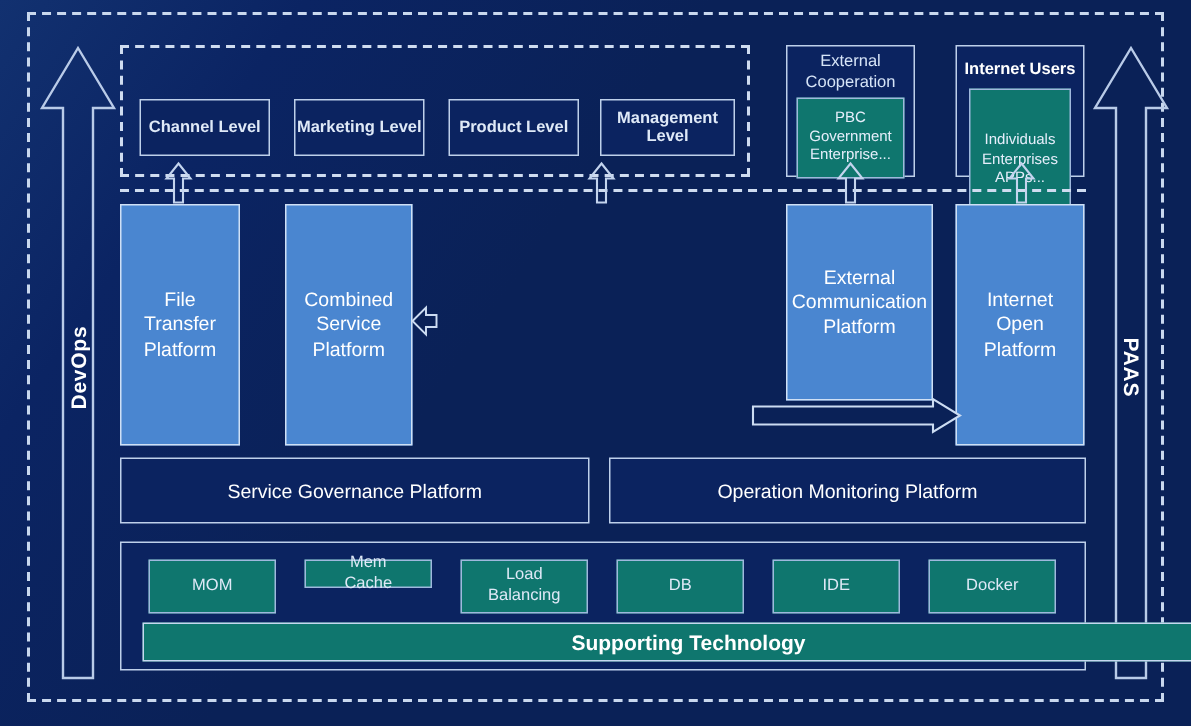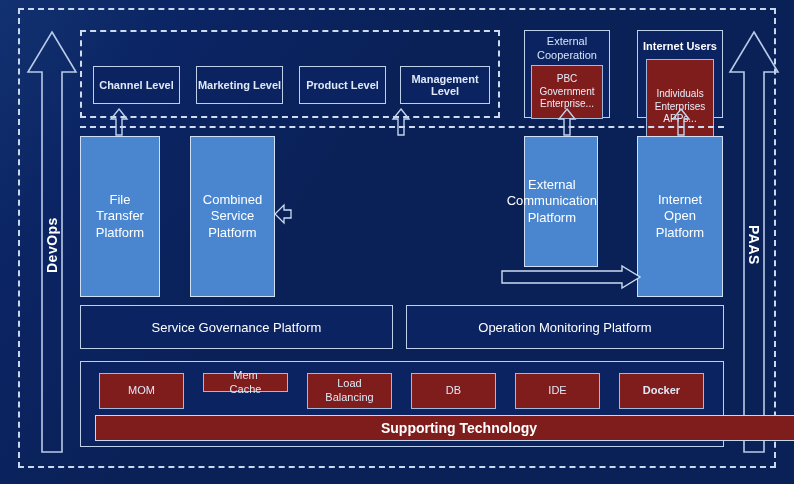--- a/index.html
+++ b/index.html
@@ -14,21 +14,21 @@
   .white{color:#ffffff;}
   .lbl{color:#dfe9f7;}
 
   
   .outer-dash{border:2px dashed #c9d8ee;}
   
   .group-dash{border:2px dashed #cfdcf0;}
 
   
   .darkbox{background:#0b2360;border:1.5px solid #bed0ea;}
-  .darkbox2{background:#7f1d1d;border:1.5px solid #9fb8dd;}
+  .darkbox2{background:#0f766e;border:1.5px solid #9fb8dd;}
   
   .bluebox{background:#4a86d0;border:1.5px solid #cfe0f5;}
   .t11{font-size:11px;}
   .t13{font-size:13px;}
   .t14{font-size:14px;}
   .b{font-weight:bold;}
   .lh{line-height:1.25;}
 
   .rot{writing-mode:vertical-rl;text-orientation:mixed;letter-spacing:.5px;}
   .rot-ccw{writing-mode:vertical-rl;transform:rotate(180deg);letter-spacing:.5px;}
@@ -114,21 +114,21 @@
 
   <div class="abs bluebox ctr lh white t13" style="left:190px;top:136px;width:85px;height:161px;">
     <div>
       <div>Combined</div>
       <div>Service</div>
       <div>Platform</div>
     </div>
   </div>
 
 
-  <div class="abs bluebox ctr lh white t13" style="left:524px;top:136px;width:74px;height:131px;justify-content:flex-end;">
+  <div class="abs bluebox ctr lh white t13" style="left:524px;top:136px;width:98px;height:131px;">
     <div>
       <div>External</div>
       <div>Communication</div>
       <div>Platform</div>
     </div>
   </div>
 
   <div class="abs bluebox ctr lh white t13" style="left:637px;top:136px;width:86px;height:161px;">
     <div>
       <div>Internet</div>
@@ -178,21 +178,21 @@
     <div class="abs darkbox2 ctr lh lbl t11" style="left:330px;top:11px;width:85px;height:36px;">
       <div>
           <div>DB</div>
         </div>
     </div>
     <div class="abs darkbox2 ctr lh lbl t11" style="left:434px;top:11px;width:85px;height:36px;">
       <div>
           <div>IDE</div>
         </div>
     </div>
-    <div class="abs darkbox2 ctr lh lbl t11" style="left:538px;top:11px;width:85px;height:36px;font-weight:bold;">
+    <div class="abs darkbox2 ctr lh lbl t11" style="left:538px;top:11px;width:85px;height:36px;">
       <div>
           <div>Docker</div>
         </div>
     </div>
 
     <div class="abs darkbox2 ctr white b t14" style="left:14px;top:53px;width:728px;height:26px;border-color:#c6d7f0;">
       <span>Supporting Technology</span>
     </div>
   </div>
 

